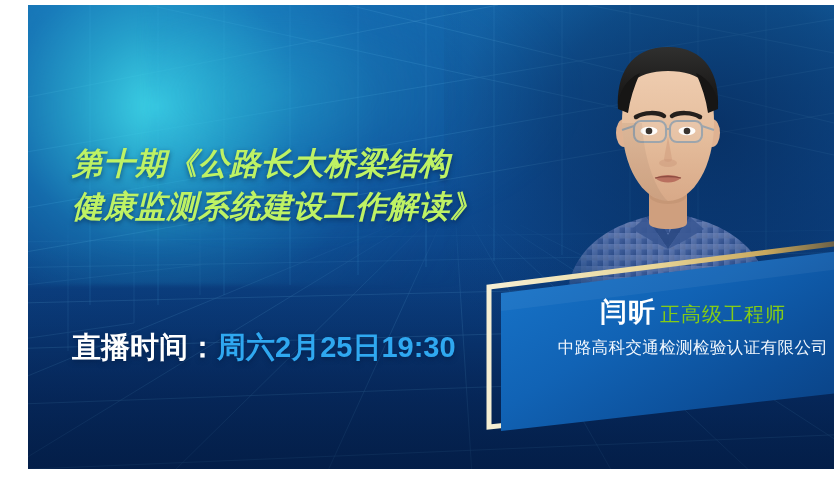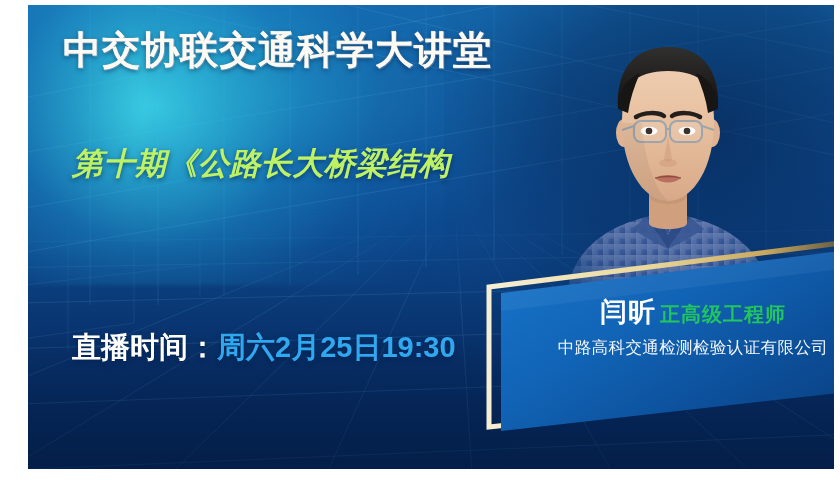--- a/index.html
+++ b/index.html
@@ -224,22 +224,22 @@
   }
   .speaker-name {
     font-size: 27px;
     font-weight: 700;
     color: #ffffff;
     letter-spacing: 1px;
     font-family: Liberation Serif, serif;
   }
   .speaker-role {
     font-size: 20px;
-    font-weight: 700;
-    color: #22c55e;
+    font-weight: 400;
+    color: #84cc16;
     letter-spacing: 1px;
     margin-left: 4px;
   }
   .speaker-org {
     font-size: 16.5px;
     font-weight: 400;
     color: #f2f7fd;
     letter-spacing: 0.4px;
     white-space: nowrap;
     line-height: 1;
@@ -410,24 +410,24 @@
           <ellipse cx="120" cy="150" rx="9" ry="4" fill="#c9977a" opacity="0.45"></ellipse>
 
           <path d="M107 165 C114 161 126 161 133 165 C126 171 114 171 107 165 Z" fill="#b9705f"></path>
           <path d="M107 165 C114 163 126 163 133 165" stroke="#8d4c40" stroke-width="1.3" fill="none"></path>
 
           <path d="M74 110 C74 150 94 188 120 188 C110 180 96 150 94 110 Z" fill="#000000" opacity="0.05"></path>
         </svg>
       </div>
     </div>
 
-    <div class="main-title">中交协联交通科学大讲堂</div>
 
     <div class="subtitle">
       <span class="l1">第十期《公路长大桥梁结构</span>
+      <span class="l2">健康监测系统建设工作解读》</span>
     </div>
 
     <div class="livetime">
       <span class="lt-label">直播时间：</span><span class="lt-value">周六2月25日19:30</span>
     </div>
 
     <div class="speaker-block">
       <svg class="shape" viewBox="0 0 390 180" preserveAspectRatio="none" aria-hidden="true">
         <defs>
           <linearGradient id="goldline" x1="0" y1="0" x2="1" y2="0">

